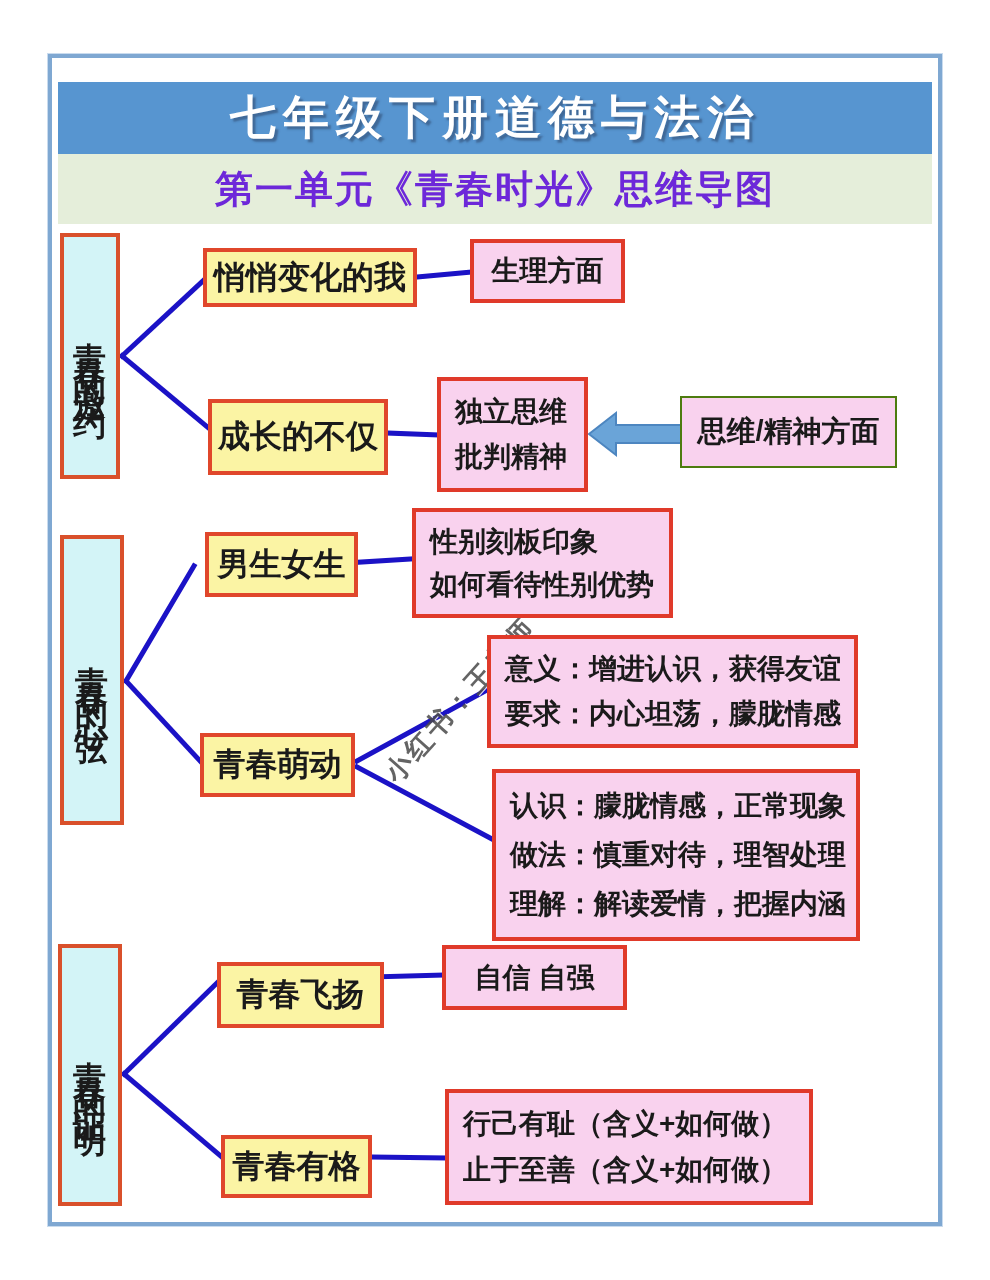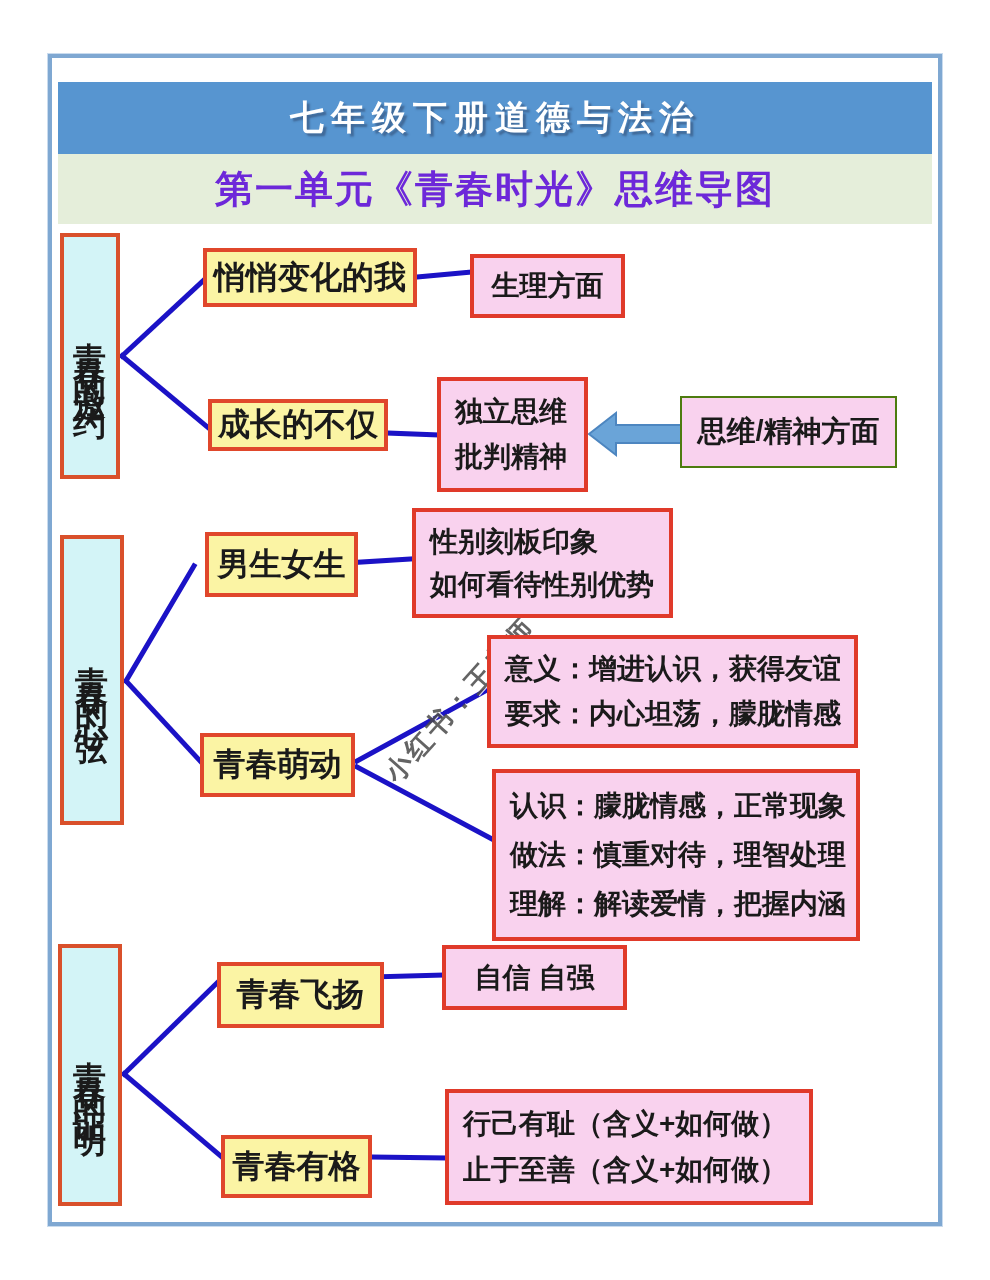--- a/index.html
+++ b/index.html
@@ -3,21 +3,21 @@
 <meta charset="utf-8">
 <style>
   html,body{margin:0;padding:0;background:#ffffff;}
   body{width:990px;height:1280px;position:relative;overflow:hidden;
        font-family:"Liberation Sans","DejaVu Sans",sans-serif;}
   .abs{position:absolute;box-sizing:border-box;}
   .frame{left:48px;top:54px;width:894px;height:1172px;
          border:4px solid #7fa8d2;box-shadow:0 0 0 1px #c9dbee;background:transparent;}
   .header-bar{left:58px;top:82px;width:874px;height:72px;background:#5795d0;
         display:flex;align-items:center;justify-content:center;z-index:3;}
-  .header-bar .title{color:#ffffff;font-size:34px;font-weight:bold;letter-spacing:7px;
+  .header-bar .title{color:#ffffff;font-size:46px;font-weight:bold;letter-spacing:7px;
         text-shadow:3px 3px 2px rgba(45,70,105,.55);white-space:nowrap;}
   .subheader-bar{left:58px;top:154px;width:874px;height:70px;background:#e5eeda;
         display:flex;align-items:center;justify-content:center;z-index:3;}
   .subheader-bar .subtitle{color:#6d28d9;font-size:38px;font-weight:bold;letter-spacing:2px;white-space:nowrap;}
   .box{display:flex;align-items:center;justify-content:center;
        font-weight:bold;color:#1a1a1a;z-index:3;background:#fff;}
   .root{background:#d3f4f7;border:4px solid #d9502b;font-size:33px;}
   .root .vtext{writing-mode:vertical-rl;text-orientation:upright;letter-spacing:16px;line-height:1;}
   .topic{background:#fbf4a4;border:4px solid #e0472b;font-size:32px;white-space:nowrap;}
   .note{background:#f9d2ee;border:4px solid #e03a2a;font-size:28px;
@@ -67,24 +67,24 @@
 </div>
 
 <div class="abs watermark">小红书：王老师</div>
 
 <div class="abs box root" style="left:60px;top:233px;width:60px;height:246px;">
   <span class="vtext">青春的邀约</span>
 </div>
 <div class="abs box topic" style="left:203px;top:248px;width:214px;height:59px;">
   <span>悄悄变化的我</span>
 </div>
-<div class="abs box note center" style="left:470px;top:254px;width:155px;height:64px;">
+<div class="abs box note center" style="left:470px;top:239px;width:155px;height:64px;">
   <span class="line">生理方面</span>
 </div>
-<div class="abs box topic" style="left:208px;top:399px;width:180px;height:52px;">
+<div class="abs box topic" style="left:208px;top:399px;width:180px;height:76px;">
   <span>成长的不仅</span>
 </div>
 <div class="abs box note" style="left:437px;top:377px;width:151px;height:115px;">
   <span class="line">独立思维</span>
   <span class="line">批判精神</span>
 </div>
 <div class="abs box annotation" style="left:680px;top:396px;width:217px;height:72px;">
   <span>思维/精神方面</span>
 </div>
 

